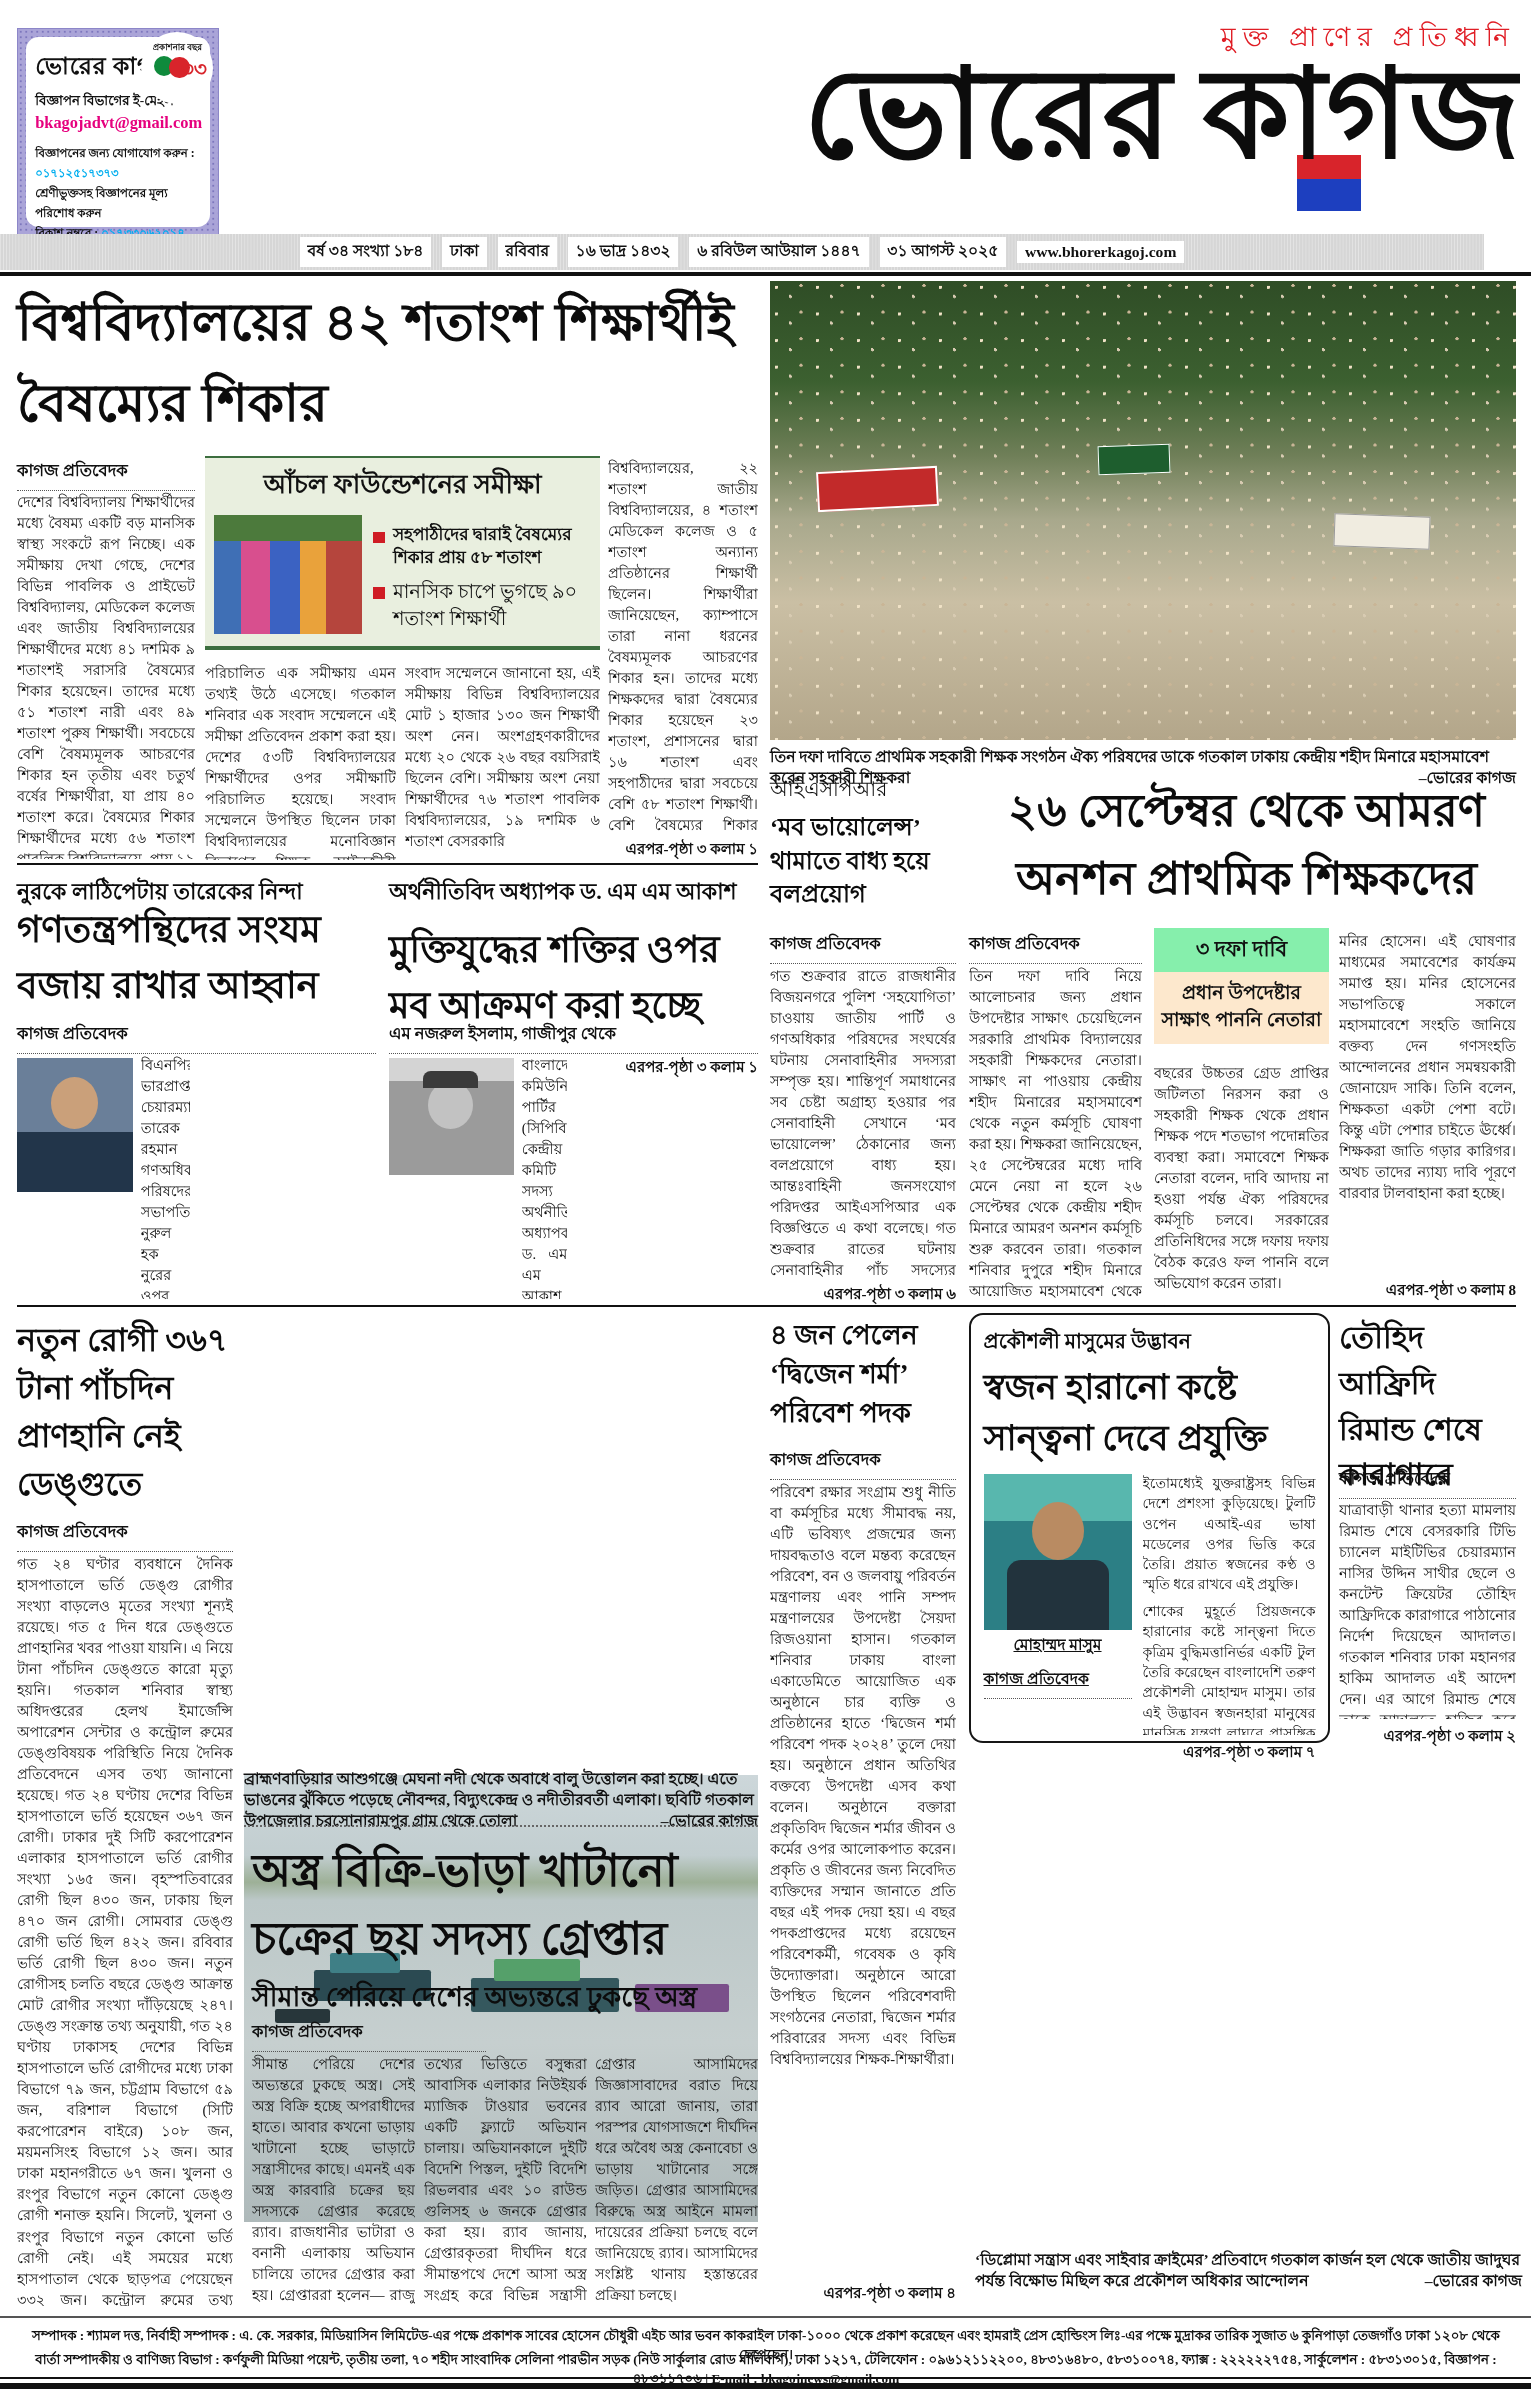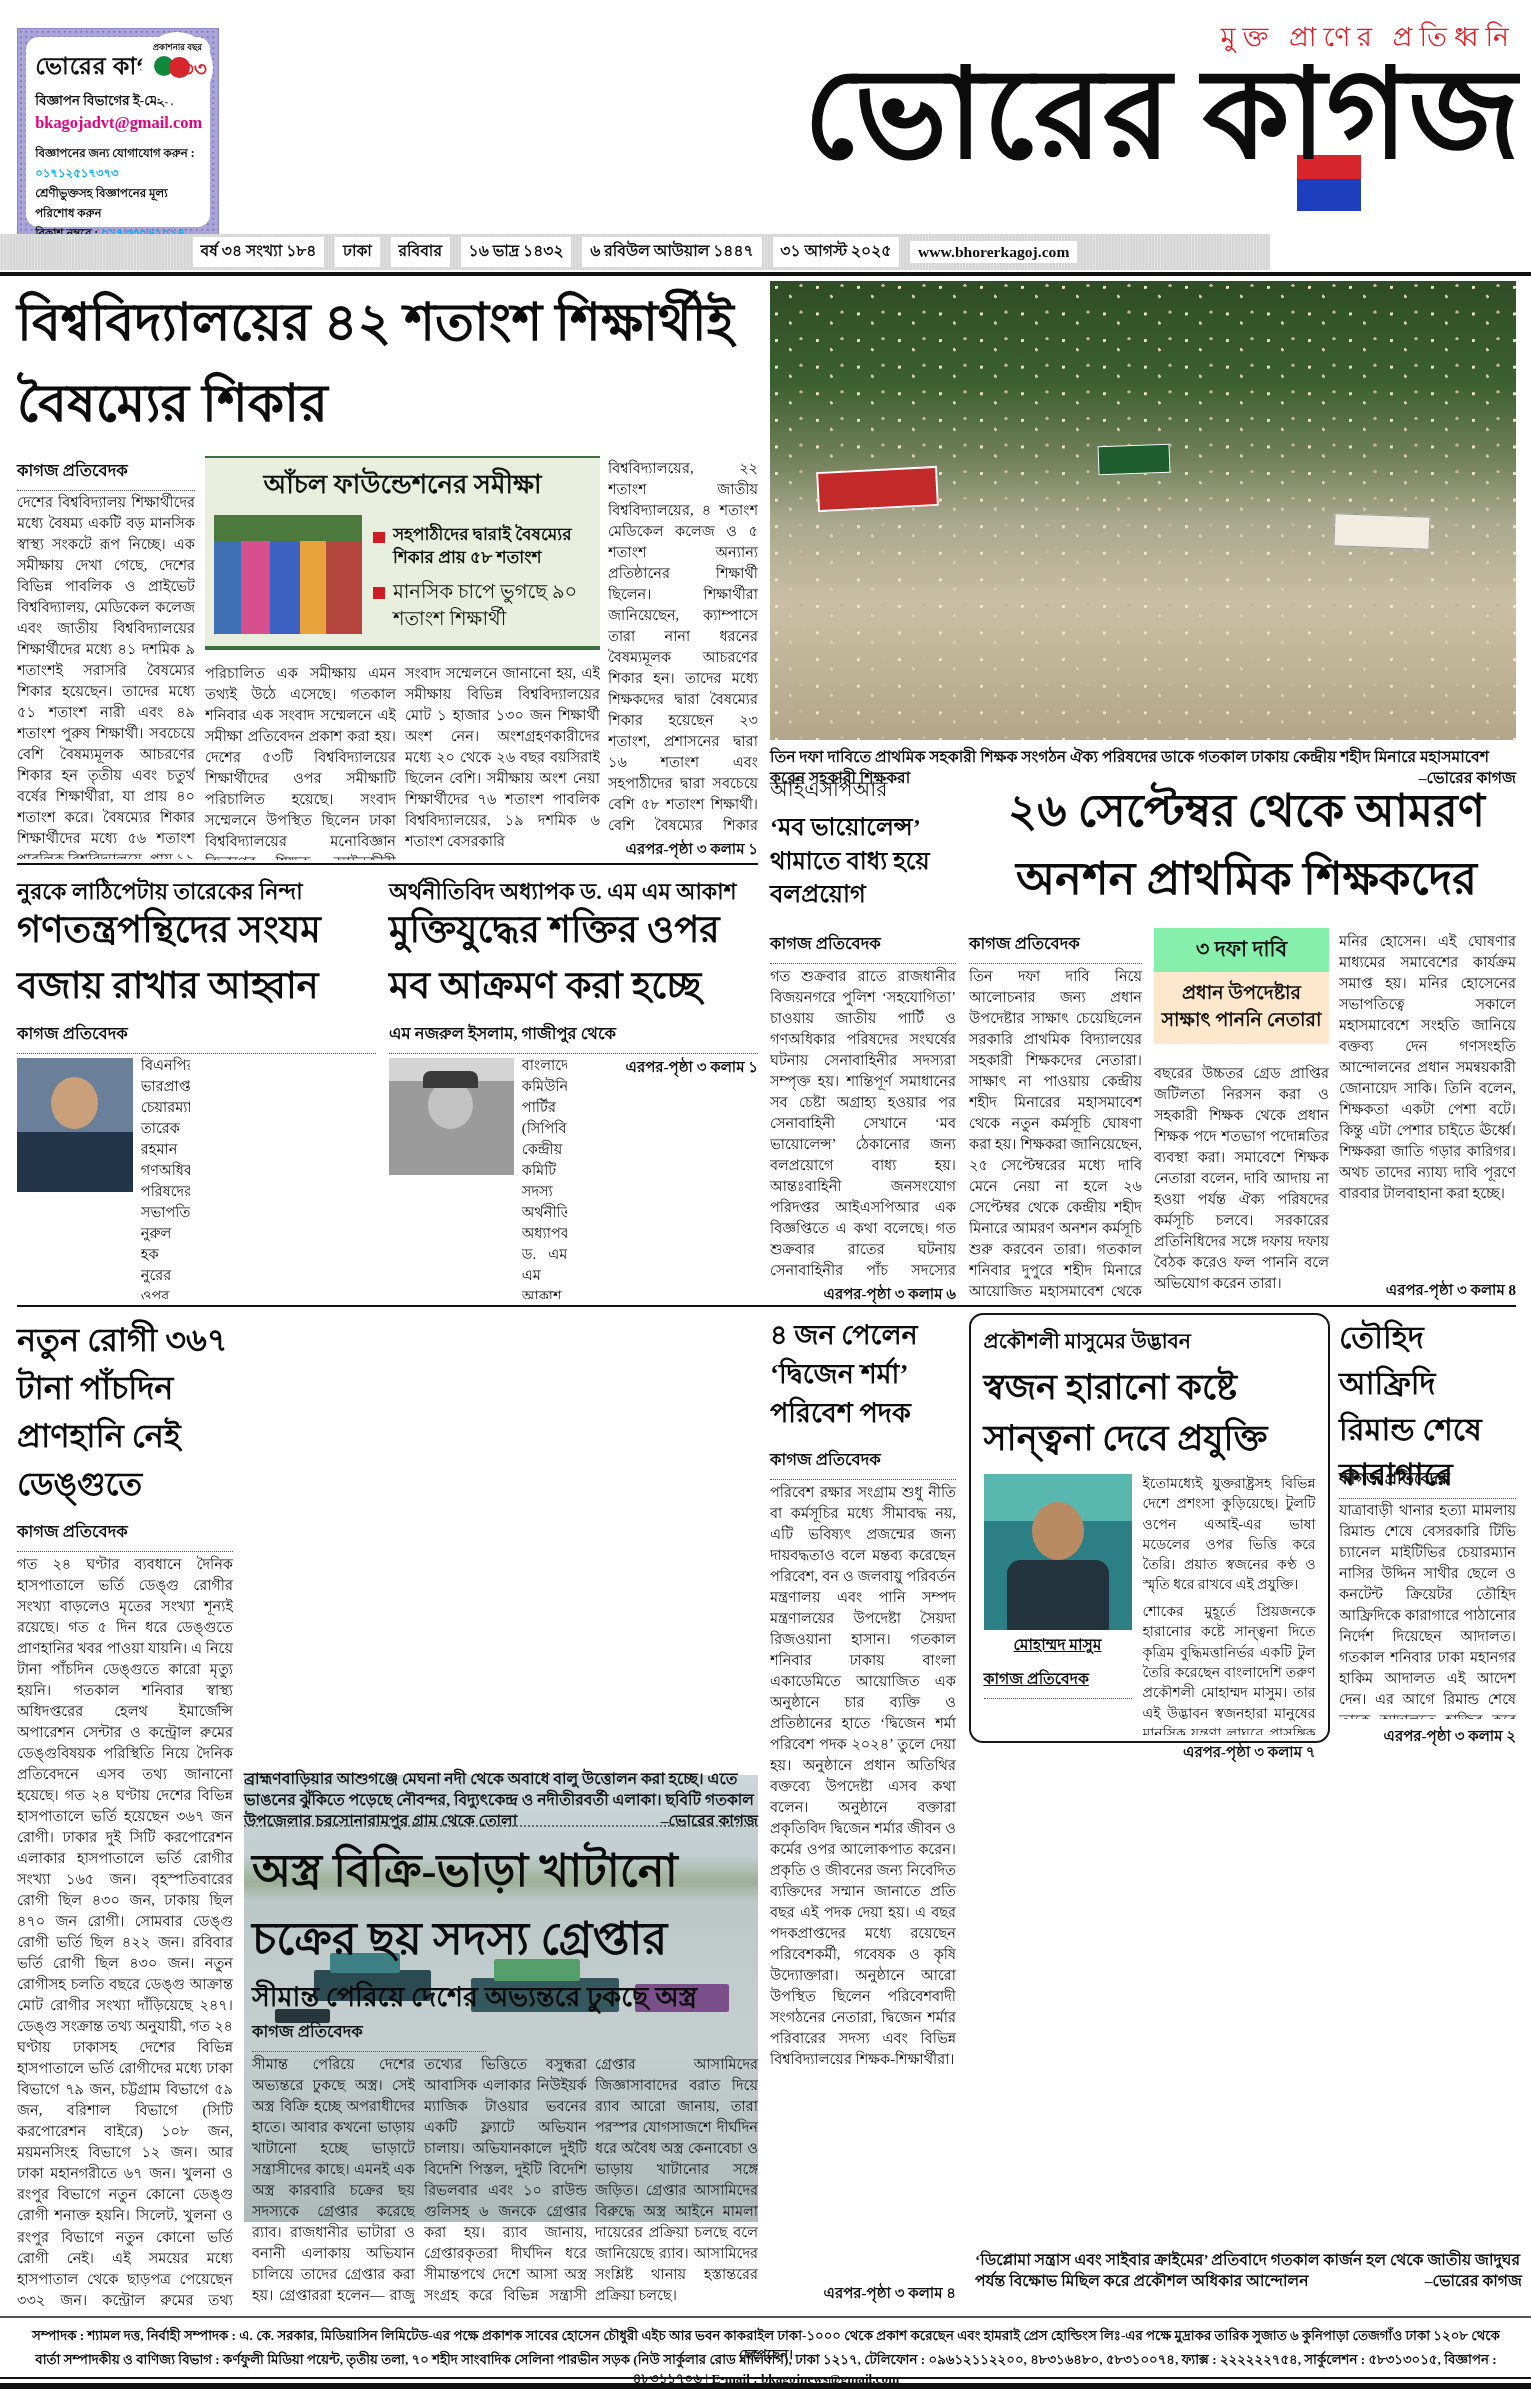--- a/index.html
+++ b/index.html
@@ -68,21 +68,21 @@
         <div style="position:absolute;left:28px;top:4.7px;width:20.3px;height:20.3px;border-radius:50%;background:#d8242b;"></div>
         <div style="position:absolute;right:6.3px;top:1.6px;font-size:20.3px;font-weight:bold;color:#d8242b;">৩৩</div>
       </div>
     </div>
   </div>
 
   <div class="abs" style="left:1297px;top:155px;width:64px;height:56px;background:linear-gradient(#d8242b 0 42%,#1d3fbf 42% 100%);z-index:0;"></div>
   <div class="abs" style="left:969px;top:17px;width:547px;text-align:right;color:#e01d25;font-weight:normal;font-size:26.6px;letter-spacing:7px;z-index:2;">মুক্ত প্রাণের প্রতিধ্বনি</div>
   <div class="abs hl" style="left:438px;top:31px;width:1082px;height:195px;font-size:125px;line-height:1.35;text-align:right;z-index:1;overflow:hidden;">ভোরের কাগজ</div>
 
-  <div class="abs datebar" style="left:0;top:234px;width:1270px;height:36px;">
+  <div class="abs datebar" style="left:0;top:234px;width:1484px;height:36px;">
     <span class="chip">বর্ষ ৩৪ সংখ্যা ১৮৪</span>
     <span class="chip">ঢাকা</span>
     <span class="chip">রবিবার</span>
     <span class="chip">১৬ ভাদ্র ১৪৩২</span>
     <span class="chip">৬ রবিউল আউয়াল ১৪৪৭</span>
     <span class="chip">৩১ আগস্ট ২০২৫</span>
     <span class="chip">www.bhorerkagoj.com</span>
   </div>
   <div class="abs rule" style="left:0;top:272px;width:1532px;height:3.9px;"></div>
 
@@ -158,21 +158,21 @@
   <div class="abs hl" style="left:17px;top:902px;width:359px;font-size:37px;line-height:1.5;">গণতন্ত্রপন্থিদের সংযম বজায় রাখার আহ্বান</div>
   <div class="abs byline" style="left:17px;top:1021px;width:359px;">কাগজ প্রতিবেদক</div>
   <div class="abs" style="left:17px;top:1055px;width:359px;height:244px;column-count:2;column-gap:12.5px;overflow:hidden;">
     <div class="portrait" style="float:left;width:116px;height:134px;margin:3.1px 7.8px 4.7px 0;background:linear-gradient(#6a7f99 0 55%,#22354a 55% 100%);">
       <div class="face" style="left:34px;top:19px;width:47px;height:52px;background:#caa07a;"></div>
     </div>
     <div class="body-text">বিএনপির ভারপ্রাপ্ত চেয়ারম্যান তারেক রহমান গণঅধিকার পরিষদের সভাপতি নুরুল হক নুরের ওপর হামলার নিন্দা জানিয়েছেন। একই সঙ্গে দেশের গণতন্ত্রপন্থি শক্তিগুলোকে সর্বোচ্চ সংযম বজায় রাখার আহ্বান জানিয়েছেন তিনি। গতকাল শনিবার সামাজিক যোগাযোগমাধ্যমে দেয়া এক পোস্টে তিনি এ আহ্বান জানান। তারেক রহমান বলেন, আহত নুরুল হক নুরের সুচিকিৎসা নিশ্চিত করতে হবে। এ ঘটনার সঙ্গে জড়িতদের চিহ্নিত করে আইনের আওতায় আনতে হবে। দেশের চলমান পরিস্থিতিতে সবাইকে ধৈর্য ও সহনশীলতার পরিচয় দেয়ার অনুরোধ জানান তিনি। হামলার ঘটনায় জড়িতদের বিরুদ্ধে ব্যবস্থা নিতে সরকারের প্রতি আহ্বান জানিয়েছে বিভিন্ন রাজনৈতিক দল। নেতাকর্মীদের উদ্দেশে তিনি বলেন, যারা গণতন্ত্র ব্যাহত করতে চায় তাদের অপতৎপরতার বিষয়ে সতর্ক থাকতে হবে, আইনের শাসন সমুন্নত রাখতে হবে।</div>
   </div>
 
   <div class="abs hl" style="left:389px;top:874px;width:369px;font-size:22px;">অর্থনীতিবিদ অধ্যাপক ড. এম এম আকাশ</div>
-  <div class="abs hl" style="left:389px;top:902px;width:369px;font-size:37px;line-height:1.5;">মুক্তিযুদ্ধের শক্তির ওপর মব আক্রমণ করা হচ্ছে</div>
+  <div class="abs hl" style="left:389px;top:922px;width:369px;font-size:37px;line-height:1.5;">মুক্তিযুদ্ধের শক্তির ওপর মব আক্রমণ করা হচ্ছে</div>
   <div class="abs byline" style="left:389px;top:1021px;width:369px;">এম নজরুল ইসলাম, গাজীপুর থেকে</div>
   <div class="abs" style="left:389px;top:1055px;width:369px;height:244px;column-count:2;column-gap:12.5px;overflow:hidden;">
     <div class="portrait" style="float:left;width:125px;height:117px;margin:3.1px 7.8px 4.7px 0;background:linear-gradient(#d4d4d4 0 20%,#9b9b9b 20% 100%);">
       <div class="face" style="left:39px;top:23.4px;width:45px;height:48px;background:#c2c2c2;"></div>
       <div style="position:absolute;left:34px;top:12.5px;width:55px;height:17px;background:#3a3a3a;border-radius:7.8px 7.8px 0 0;"></div>
     </div>
     <div class="body-text">বাংলাদেশ কমিউনিস্ট পার্টির (সিপিবি) কেন্দ্রীয় কমিটি সদস্য অর্থনীতিবিদ অধ্যাপক ড. এম এম আকাশ বলেছেন, মুক্তিযুদ্ধের শক্তির ওপর মব আক্রমণ করা হচ্ছে। পরিকল্পিতভাবে দখল, লুটপাট ও মামলা-হামলার মাধ্যমে প্রগতিশীল শক্তিকে কোণঠাসা করার চেষ্টা চলছে। গতকাল শনিবার দুপুরে গাজীপুর মহানগরের শিববাড়ি মোড়ে সিপিবি জেলা শাখার সমাবেশে তিনি এসব কথা বলেন। ড. এম এম আকাশ বলেন, আমরা কি শেখ হাসিনার মুক্তিযুদ্ধ চাই, নাকি জনগণের মুক্তিযুদ্ধ চাই— সেই প্রশ্নের মীমাংসা করতে হবে। মুক্তিযুদ্ধের চেতনাকে ব্যবহার করে কেউ যেন ফায়দা নিতে না পারে সেদিকে সতর্ক থাকতে হবে। আমরা মুক্তিযুদ্ধের উত্তরাধিকার, মুক্তিযুদ্ধের চেতনা ধারণ করি।</div>
     <div class="jump">এরপর-পৃষ্ঠা ৩ কলাম ১</div>
   </div>
 

